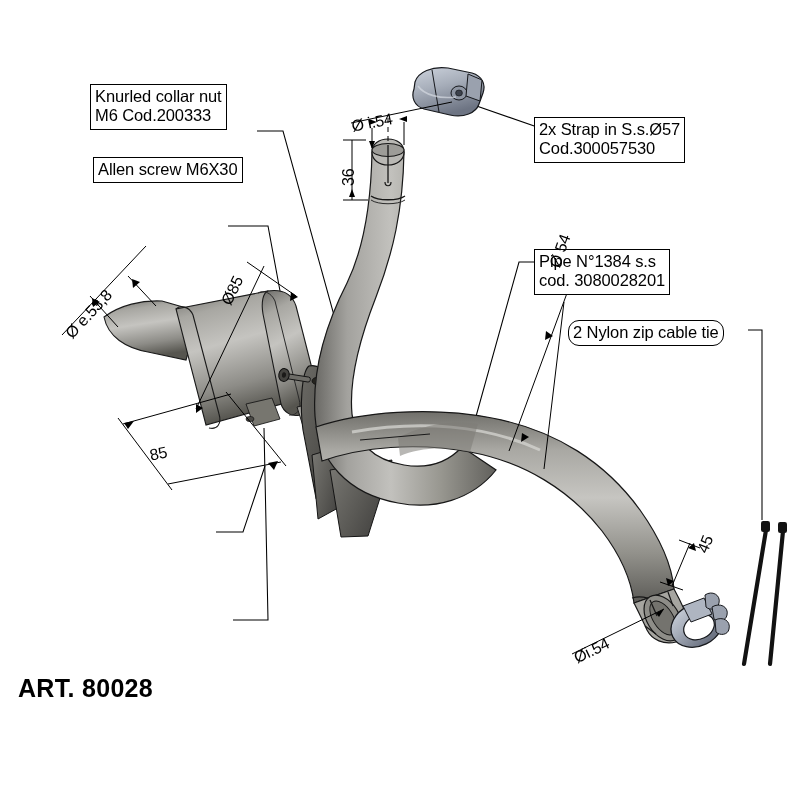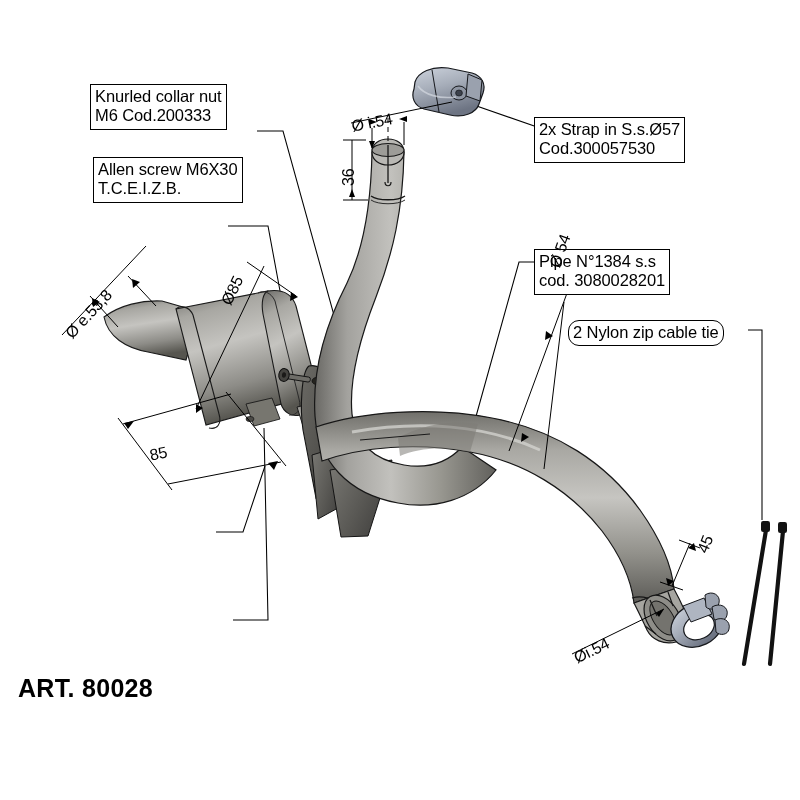--- a/index.html
+++ b/index.html
@@ -255,21 +255,20 @@
     </g>
   </svg>
 
   <div class="callout" style="left:90px;top:84px;">
     <div>Knurled collar nut</div>
     <div>M6 Cod.200333</div>
   </div>
 
   <div class="callout" style="left:65px;top:157px;margin-left:28px;">
     <div>Allen screw M6X30</div>
-    <div>T.C.E.I.Z.B.</div>
   </div>
 
   <div class="callout" style="left:534px;top:117px;">
     <div>2x Strap in S.s.Ø57</div>
     <div>Cod.300057530</div>
   </div>
 
   <div class="callout" style="left:534px;top:249px;">
     <div>Pipe N°1384 s.s</div>
     <div>cod. 3080028201</div>

